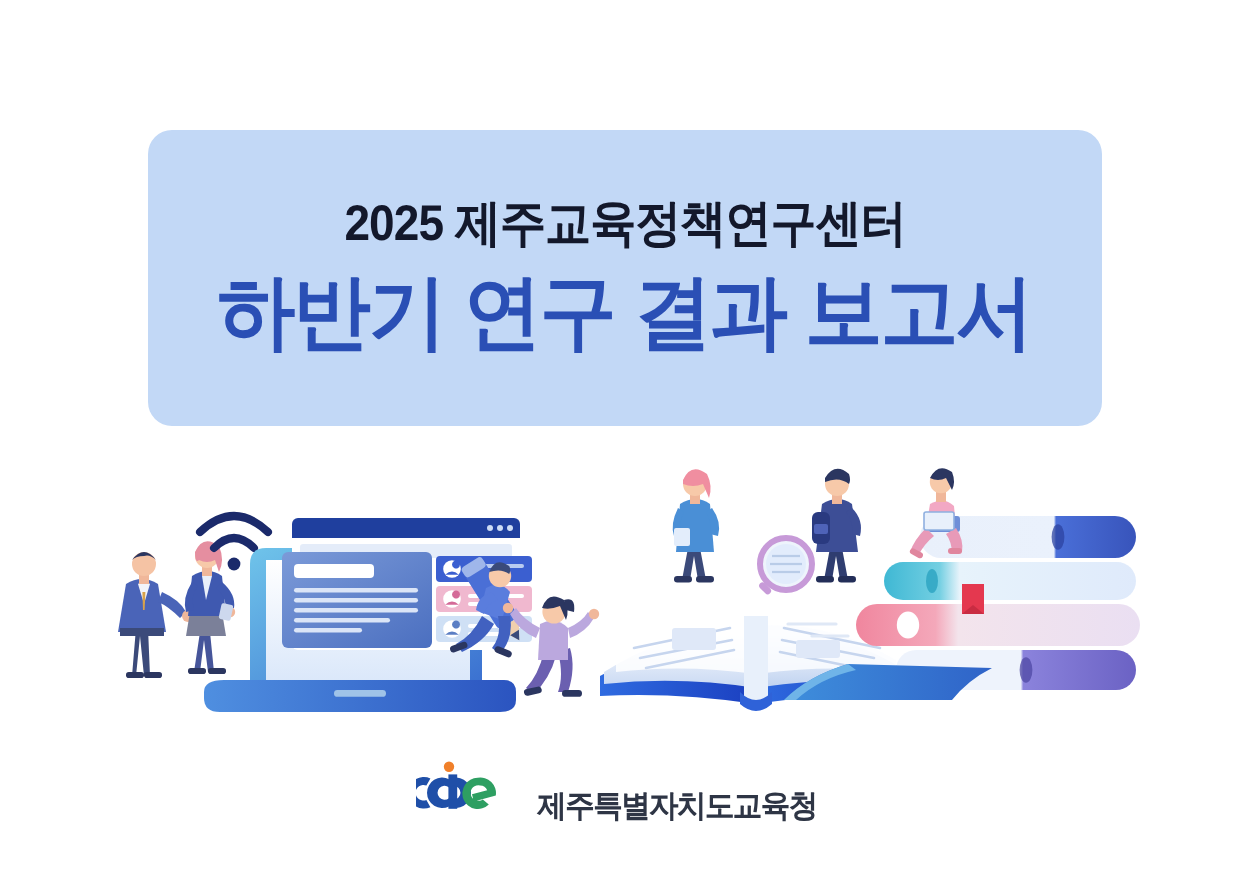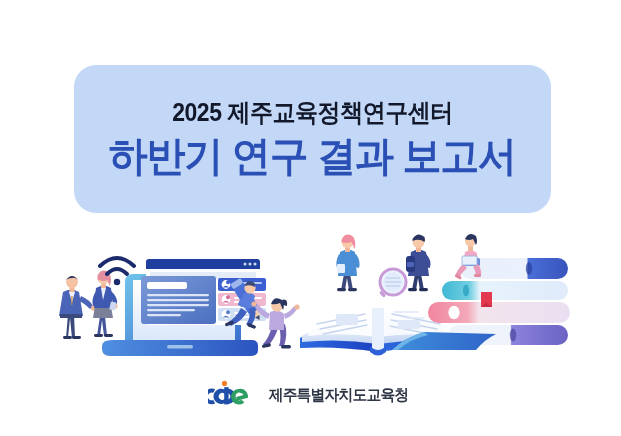--- a/index.html
+++ b/index.html
@@ -20,21 +20,21 @@
   }
 
   
   .title-card {
     position: absolute;
     left: 74px;
     top: 65px;
     width: 477px;
     height: 148px;
     background: #c2d8f6;
-    border-radius: 22px;
+    border-radius: 12px;
     display: flex;
     flex-direction: column;
     align-items: center;
     justify-content: center;
     box-sizing: border-box;
   }
   .eyebrow {
     font-size: 25px;
     font-weight: 700;
     color: #13182b;
@@ -65,21 +65,21 @@
   }
   .illustration svg { display: block; }
 
   
   .footer-logo {
     position: absolute;
     left: 0;
     top: 380px;
     width: 621px;
     display: flex;
-    align-items: center;
+    align-items: flex-end;
     justify-content: center;
     gap: 17px;
   }
   .logo-mark { display: block; }
   .org-name {
     font-size: 15.5px;
     font-weight: 700;
     color: #2e3545;
     letter-spacing: -0.8px;
     line-height: 1;

